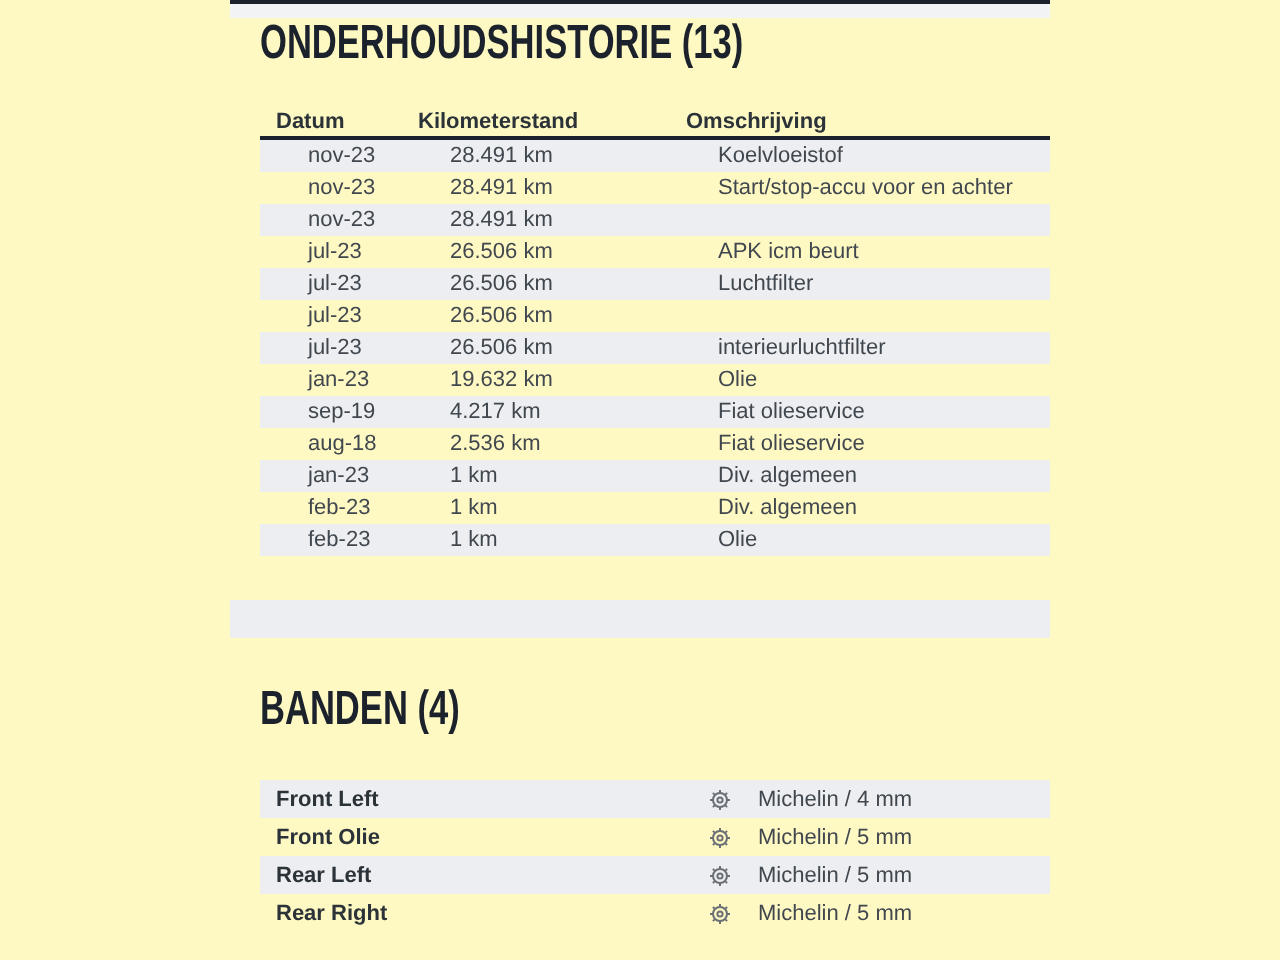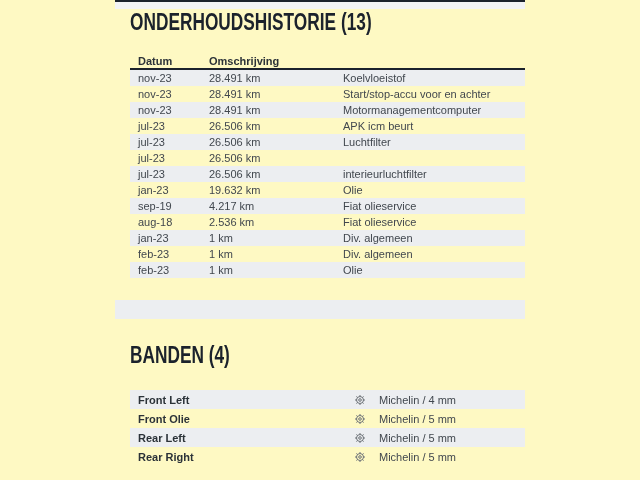--- a/index.html
+++ b/index.html
@@ -26,21 +26,21 @@
   .thead {
     display:grid; grid-template-columns:71px 134px 1fr;
     height:16px; line-height:15px; font-weight:bold; color:#2b3238;
     border-bottom:2px solid #1b222c;
   }
   .thead > div { padding-left:8px; }
   .tbody .trow {
     display:grid; grid-template-columns:71px 134px 1fr;
     height:16px; line-height:16px; white-space:nowrap;
   }
-  .tbody .trow > div { padding-left:8px; overflow:hidden; }
+  .tbody .trow > div { padding-left:24px; overflow:hidden; }
   .tbody .trow:nth-child(odd) { background:#eceef1; }
 
   
   .section-divider { position:absolute; left:115px; top:300px; width:410px; height:19px; background:#eceef1; }
 
   
   .ttable { position:absolute; left:130px; top:390px; width:395px; font-size:11px; }
   .ttable .trow {
     display:grid; grid-template-columns:219px 22px 1fr;
     height:19px; line-height:16px; align-items:center; white-space:nowrap;
@@ -57,37 +57,37 @@
 <div class="canvas">
 
   <div class="top-rule"></div>
   <div class="top-remnant"></div>
 
   <h2 class="sec-title" id="title-maintenance">ONDERHOUDSHISTORIE (13)</h2>
 
   <div class="mtable">
     <div class="thead">
       <div>Datum</div>
+      <div>Kilometerstand</div>
       <div>Omschrijving</div>
     </div>
     <div class="tbody">
       <div class="trow">
         <div>nov-23</div>
         <div>28.491 km</div>
         <div>Koelvloeistof</div>
       </div>
       <div class="trow">
         <div>nov-23</div>
         <div>28.491 km</div>
         <div>Start/stop-accu voor en achter</div>
       </div>
       <div class="trow">
         <div>nov-23</div>
         <div>28.491 km</div>
-        <div>Motormanagementcomputer</div>
       </div>
       <div class="trow">
         <div>jul-23</div>
         <div>26.506 km</div>
         <div>APK icm beurt</div>
       </div>
       <div class="trow">
         <div>jul-23</div>
         <div>26.506 km</div>
         <div>Luchtfilter</div>

